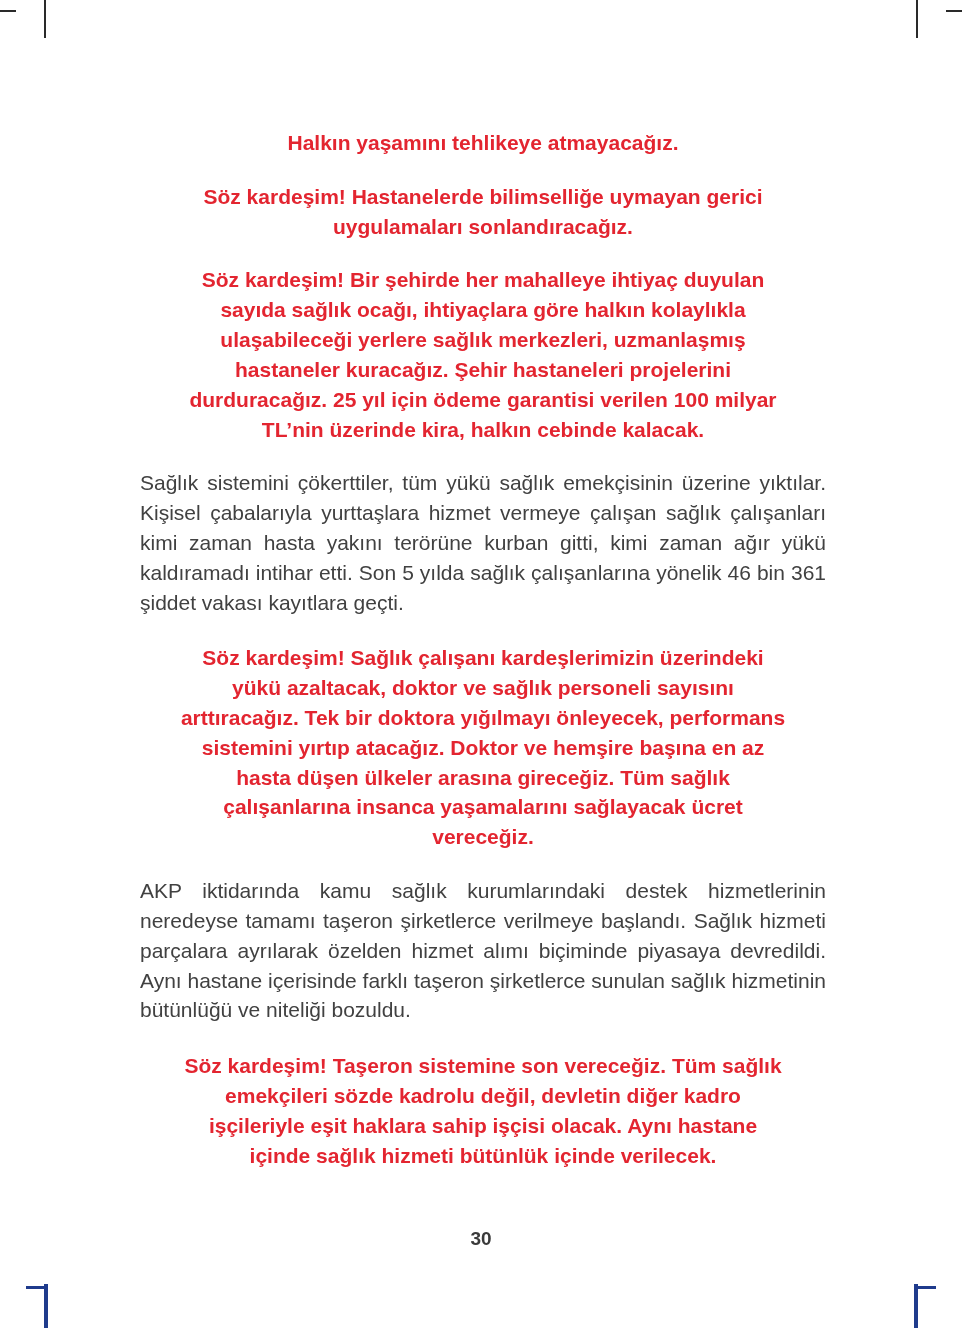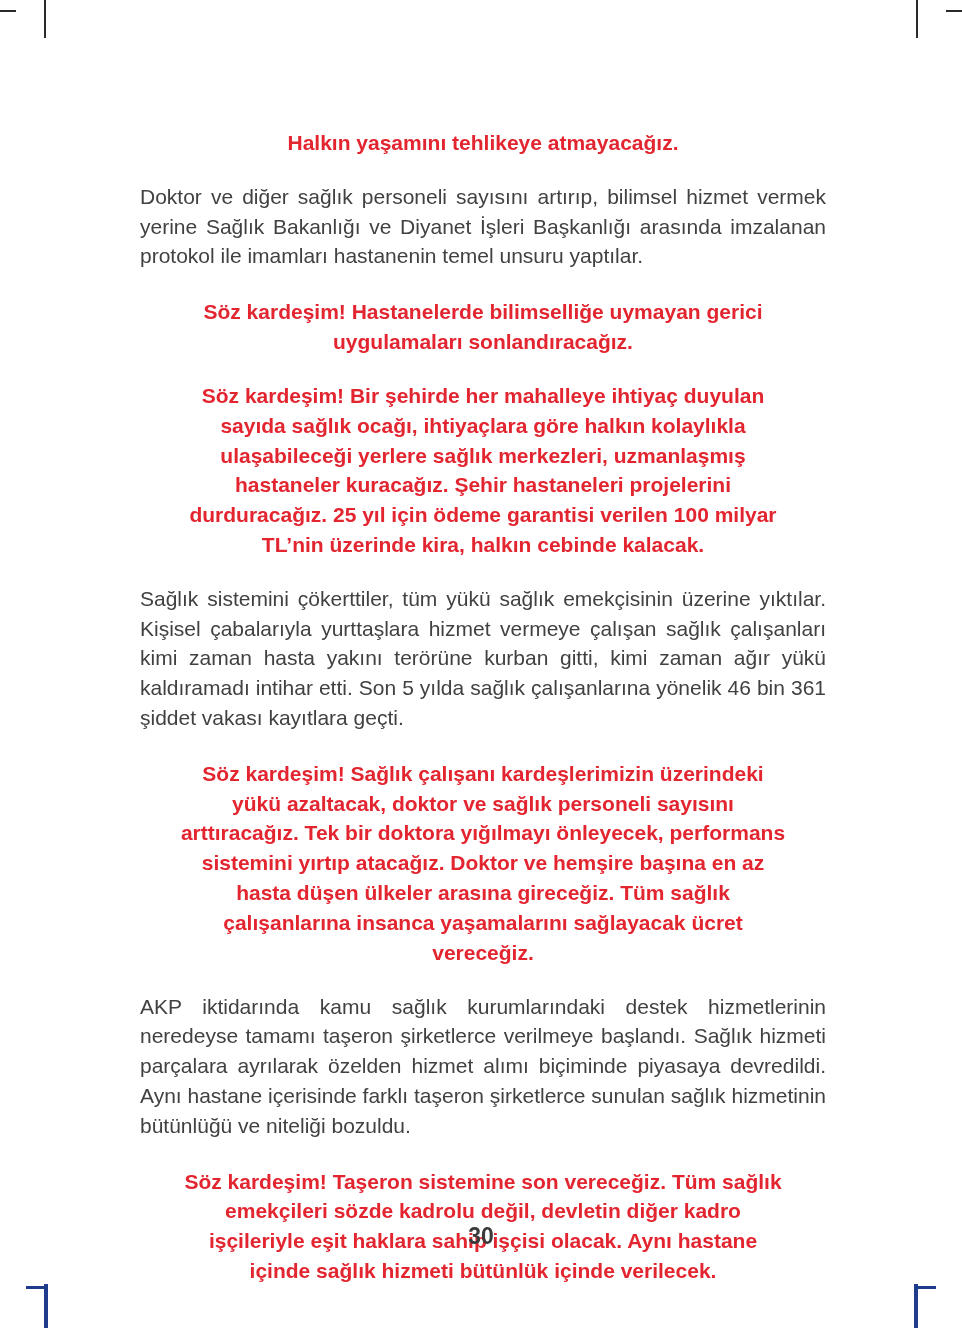--- a/index.html
+++ b/index.html
@@ -43,21 +43,21 @@
     text-align: justify;
     margin: 0 0 26px 0;
   }
   .body-par + .heading { margin-top: 5px; }
   .page-number {
     position: absolute;
     bottom: 78px;
     left: 0;
     width: 962px;
     text-align: center;
-    font-size: 23px;
+    font-size: 19px;
     font-weight: bold;
     color: #3a3a3a;
   }
   
   .mark { position: absolute; background: #2a2a2a; }
   .mark.blue { background: #1f3b8c; }
   .m-tl-v { left: 44px; top: 0; width: 2px; height: 38px; }
   .m-tl-h { left: 0; top: 10px; width: 16px; height: 2px; }
   .m-tr-v { left: 916px; top: 0; width: 2px; height: 38px; }
   .m-tr-h { left: 946px; top: 10px; width: 16px; height: 2px; }
@@ -75,21 +75,20 @@
   <div class="mark m-tl-h"></div>
   <div class="mark m-tr-v"></div>
   <div class="mark m-tr-h"></div>
   <div class="mark blue m-bl-v"></div>
   <div class="mark blue m-bl-h"></div>
   <div class="mark blue m-br-v"></div>
   <div class="mark blue m-br-h"></div>
 
   <div class="content">
     <h2 class="heading">Halkın yaşamını tehlikeye atmayacağız.</h2>
-    <p class="body-par">Doktor ve diğer sağlık personeli sayısını artırıp, bilimsel hizmet vermek yerine Sağlık Bakanlığı ve Diyanet İşleri Başkanlığı arasında imzalanan protokol ile imamları hastanenin temel unsuru yaptılar.</p>
     <h2 class="heading">Söz kardeşim! Hastanelerde bilimselliğe uymayan gerici uygulamaları sonlandıracağız.</h2>
     <h2 class="heading">Söz kardeşim! Bir şehirde her mahalleye ihtiyaç duyulan sayıda sağlık ocağı, ihtiyaçlara göre halkın kolaylıkla ulaşabileceği yerlere sağlık merkezleri, uzmanlaşmış hastaneler kuracağız. Şehir hastaneleri projelerini durduracağız. 25 yıl için ödeme garantisi verilen 100 milyar TL’nin üzerinde kira, halkın cebinde kalacak.</h2>
     <p class="body-par">Sağlık sistemini çökerttiler, tüm yükü sağlık emekçisinin üzerine yıktılar. Kişisel çabalarıyla yurttaşlara hizmet vermeye çalışan sağlık çalışanları kimi zaman hasta yakını terörüne kurban gitti, kimi zaman ağır yükü kaldıramadı intihar etti. Son 5 yılda sağlık çalışanlarına yönelik 46 bin 361 şiddet vakası kayıtlara geçti.</p>
     <h2 class="heading">Söz kardeşim! Sağlık çalışanı kardeşlerimizin üzerindeki yükü azaltacak, doktor ve sağlık personeli sayısını arttıracağız. Tek bir doktora yığılmayı önleyecek, performans sistemini yırtıp atacağız. Doktor ve hemşire başına en az hasta düşen ülkeler arasına gireceğiz. Tüm sağlık çalışanlarına insanca yaşamalarını sağlayacak ücret vereceğiz.</h2>
     <p class="body-par">AKP iktidarında kamu sağlık kurumlarındaki destek hizmetlerinin neredeyse tamamı taşeron şirketlerce verilmeye başlandı. Sağlık hizmeti parçalara ayrılarak özelden hizmet alımı biçiminde piyasaya devredildi. Aynı hastane içerisinde farklı taşeron şirketlerce sunulan sağlık hizmetinin bütünlüğü ve niteliği bozuldu.</p>
     <h2 class="heading">Söz kardeşim! Taşeron sistemine son vereceğiz. Tüm sağlık emekçileri sözde kadrolu değil, devletin diğer kadro işçileriyle eşit haklara sahip işçisi olacak. Aynı hastane içinde sağlık hizmeti bütünlük içinde verilecek.</h2>
   </div>
 
   <div class="page-number">30</div>
 

